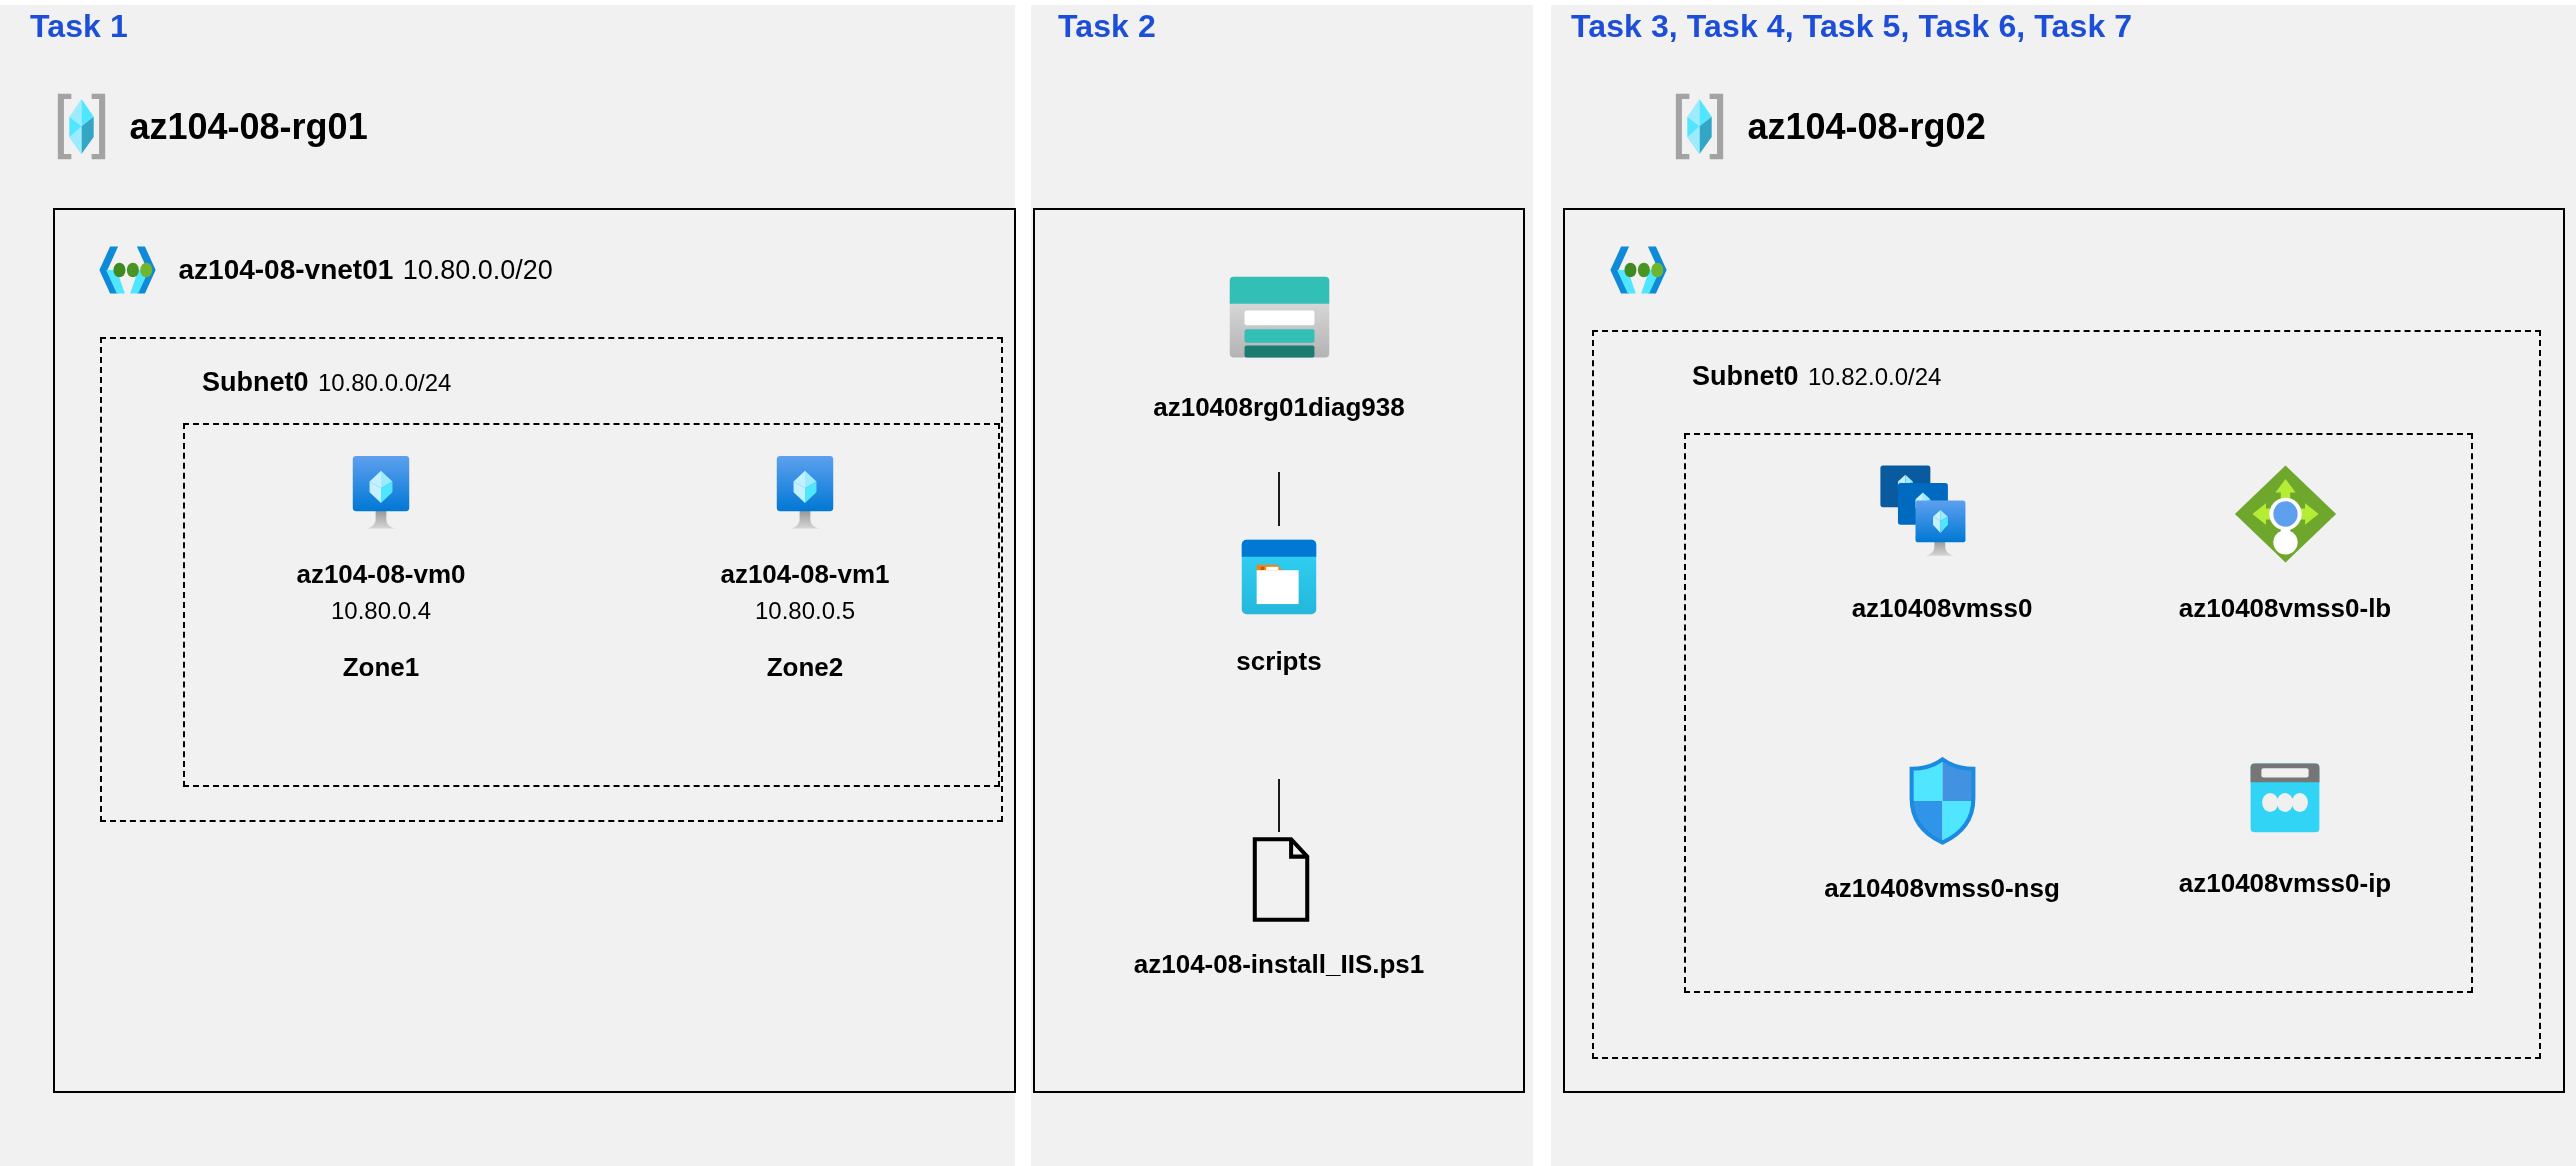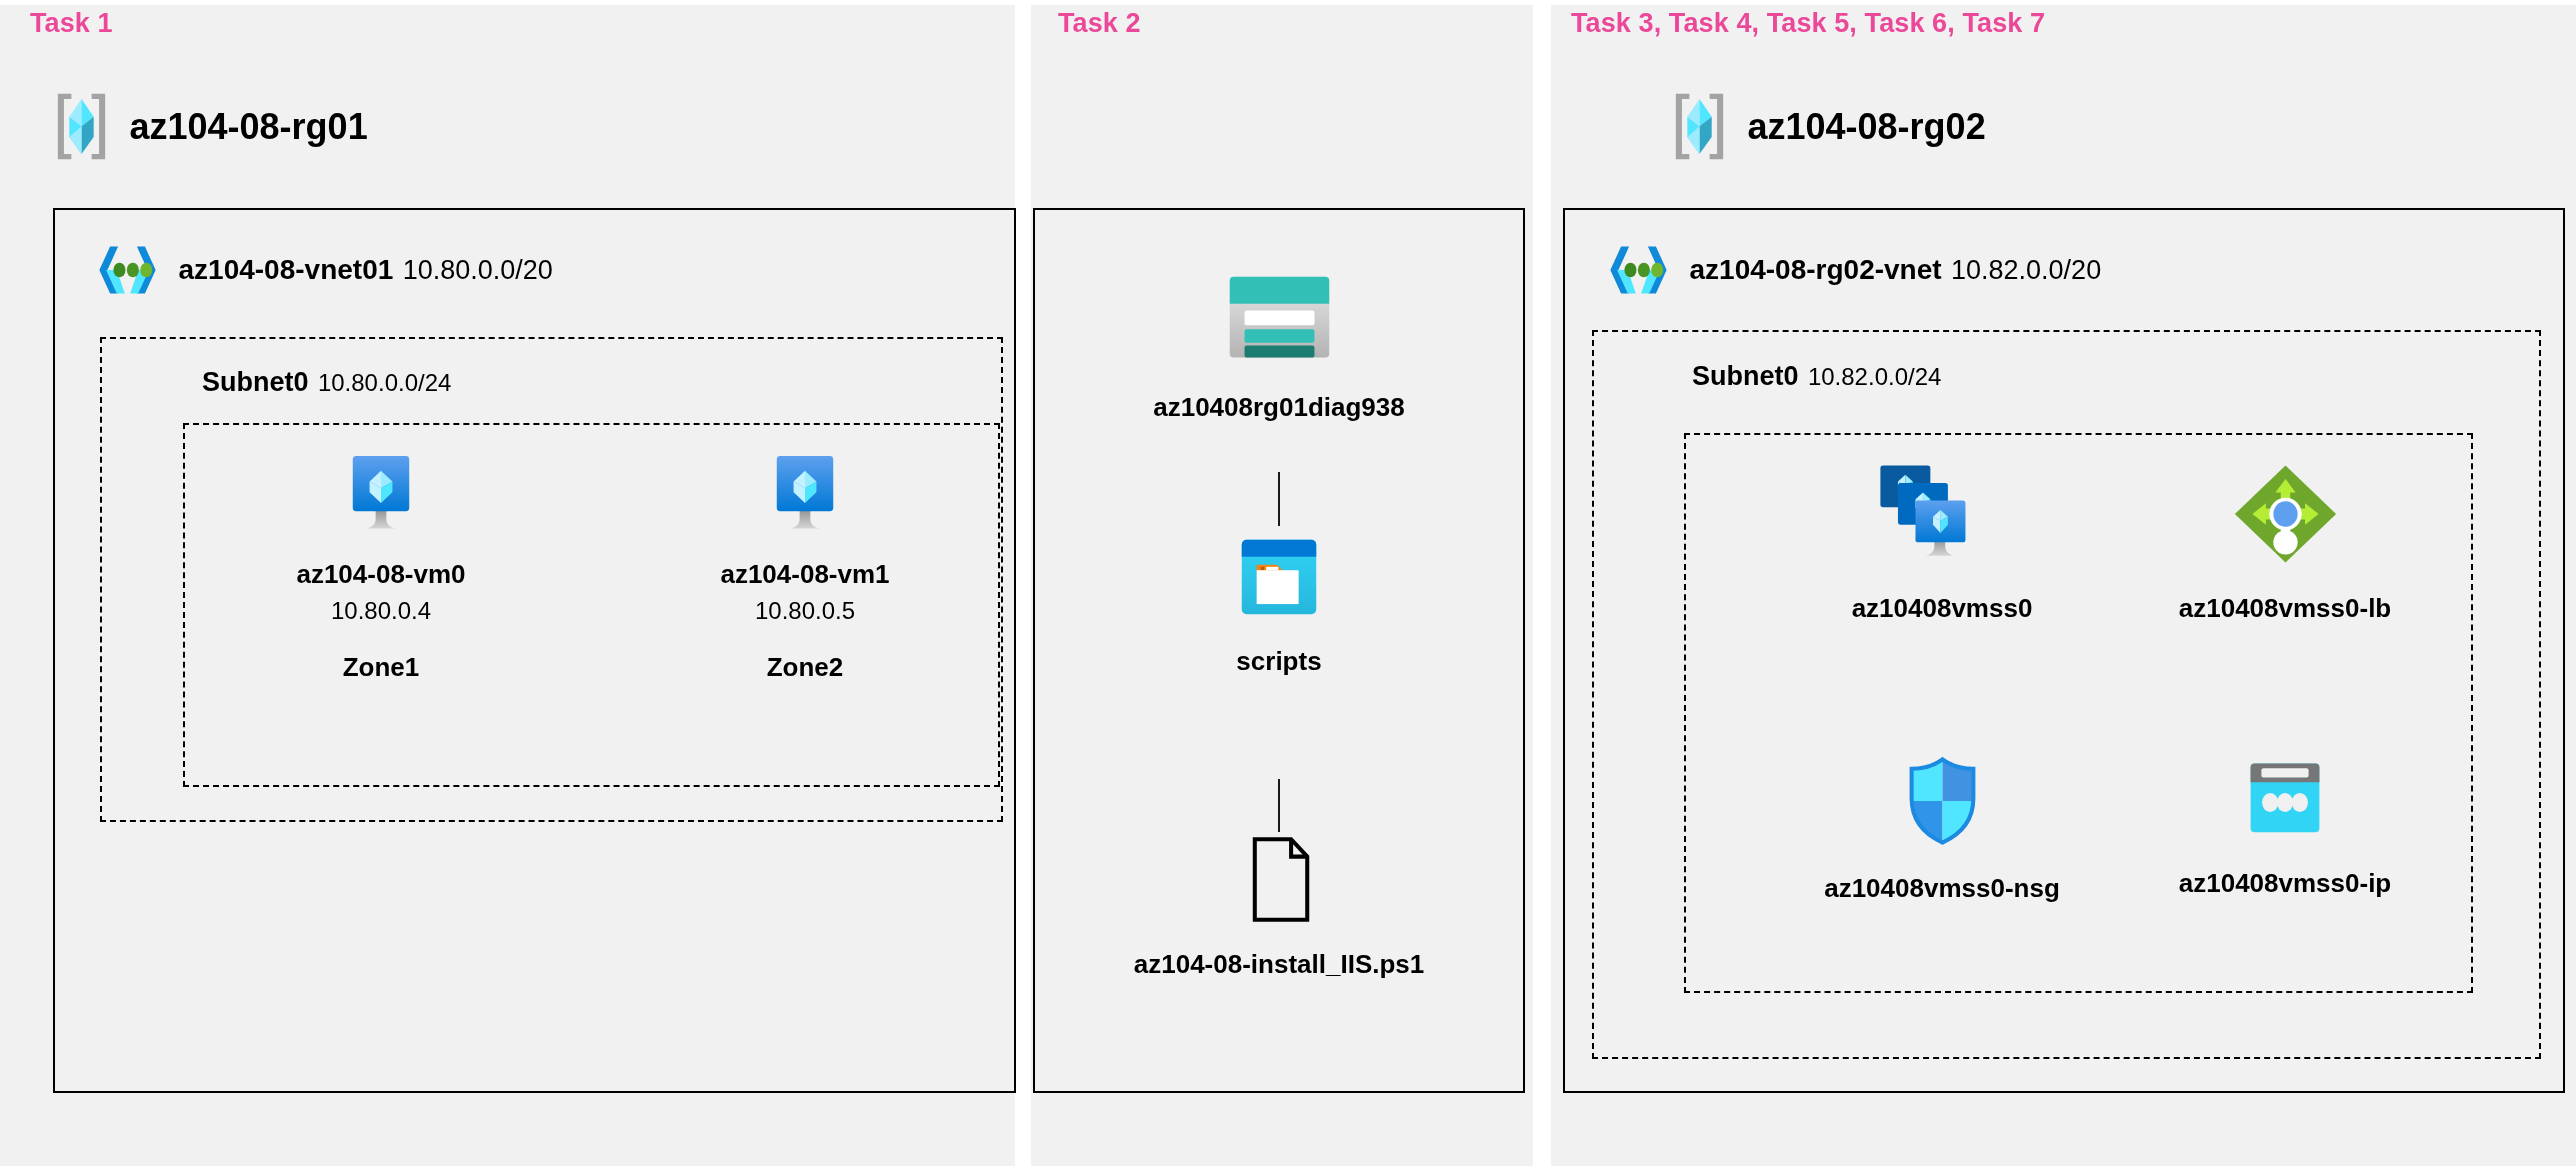--- a/index.html
+++ b/index.html
@@ -4,22 +4,22 @@
 <style>
   html,body{margin:0;padding:0;background:#ffffff;}
   body{
     width:2576px;height:1166px;
     font-family:"Liberation Sans","DejaVu Sans",sans-serif;
     -webkit-font-smoothing:antialiased;
     position:relative;overflow:hidden;
   }
   .panel{position:absolute;background:#f1f1f1;}
   .task-title{
-    position:absolute;color:#ec4899;font-weight:bold;
-    font-size:27px;letter-spacing:0.1px;white-space:nowrap;text-align:center;
+    position:absolute;color:#1d4ed8;font-weight:bold;
+    font-size:32px;letter-spacing:0.1px;white-space:nowrap;text-align:center;
   }
   .rg-row{position:absolute;display:flex;align-items:center;gap:17.5px;}
   .rg-name{font-size:36px;font-weight:bold;color:#000;white-space:nowrap;}
   .solidbox{position:absolute;border:2.7px solid #000;background:transparent;box-sizing:border-box;}
   .dashbox{position:absolute;border:2.7px dashed #000;background:transparent;box-sizing:border-box;}
   .vnet-row{position:absolute;display:flex;align-items:center;gap:17.5px;white-space:nowrap;}
   .vnet-name{font-size:28px;font-weight:bold;color:#000;}
   .vnet-cidr{font-size:27px;font-weight:normal;color:#000;margin-left:9.4px;}
   .subnet-row{position:absolute;white-space:nowrap;}
   .subnet-name{font-size:27px;font-weight:bold;color:#000;}
@@ -218,23 +218,20 @@
     <svg width="67" height="58" viewBox="0 0 100 86">
       <path d="M26 8 L14 8 L-2 43 L14 78 L26 78 L10 43 Z" fill="#0f8ad8" transform="translate(10,0)"></path>
       <path d="M74 8 L86 8 L102 43 L86 78 L74 78 L90 43 Z" fill="#0f8ad8" transform="translate(-10,0)"></path>
       <path d="M24 43 L36 78 L24 78 L8 43 Z" fill="#50e6ff" transform="translate(10,0)"></path>
       <path d="M76 43 L64 78 L76 78 L92 43 Z" fill="#50e6ff" transform="translate(-10,0)"></path>
       <ellipse cx="38" cy="43" rx="9" ry="11" fill="#3e8a21"></ellipse>
       <ellipse cx="58" cy="43" rx="9" ry="11" fill="#4a9423"></ellipse>
       <ellipse cx="78" cy="43" rx="9" ry="11" fill="#6fb52e"></ellipse>
     </svg>
   </span>
-  <span>
-    <span class="vnet-name">az104-08-rg02-vnet</span><span class="vnet-cidr">10.82.0.0/20</span>
-  </span>
 </div>
 
 <div class="dashbox" style="left:1592px;top:330px;width:949px;height:729px;"></div>
 
 <div class="subnet-row" style="left:1692px;top:361px;">
   <span class="subnet-name">Subnet0</span><span class="subnet-cidr">10.82.0.0/24</span>
 </div>
 
 <div class="dashbox" style="left:1684px;top:433px;width:789px;height:560px;"></div>
 

